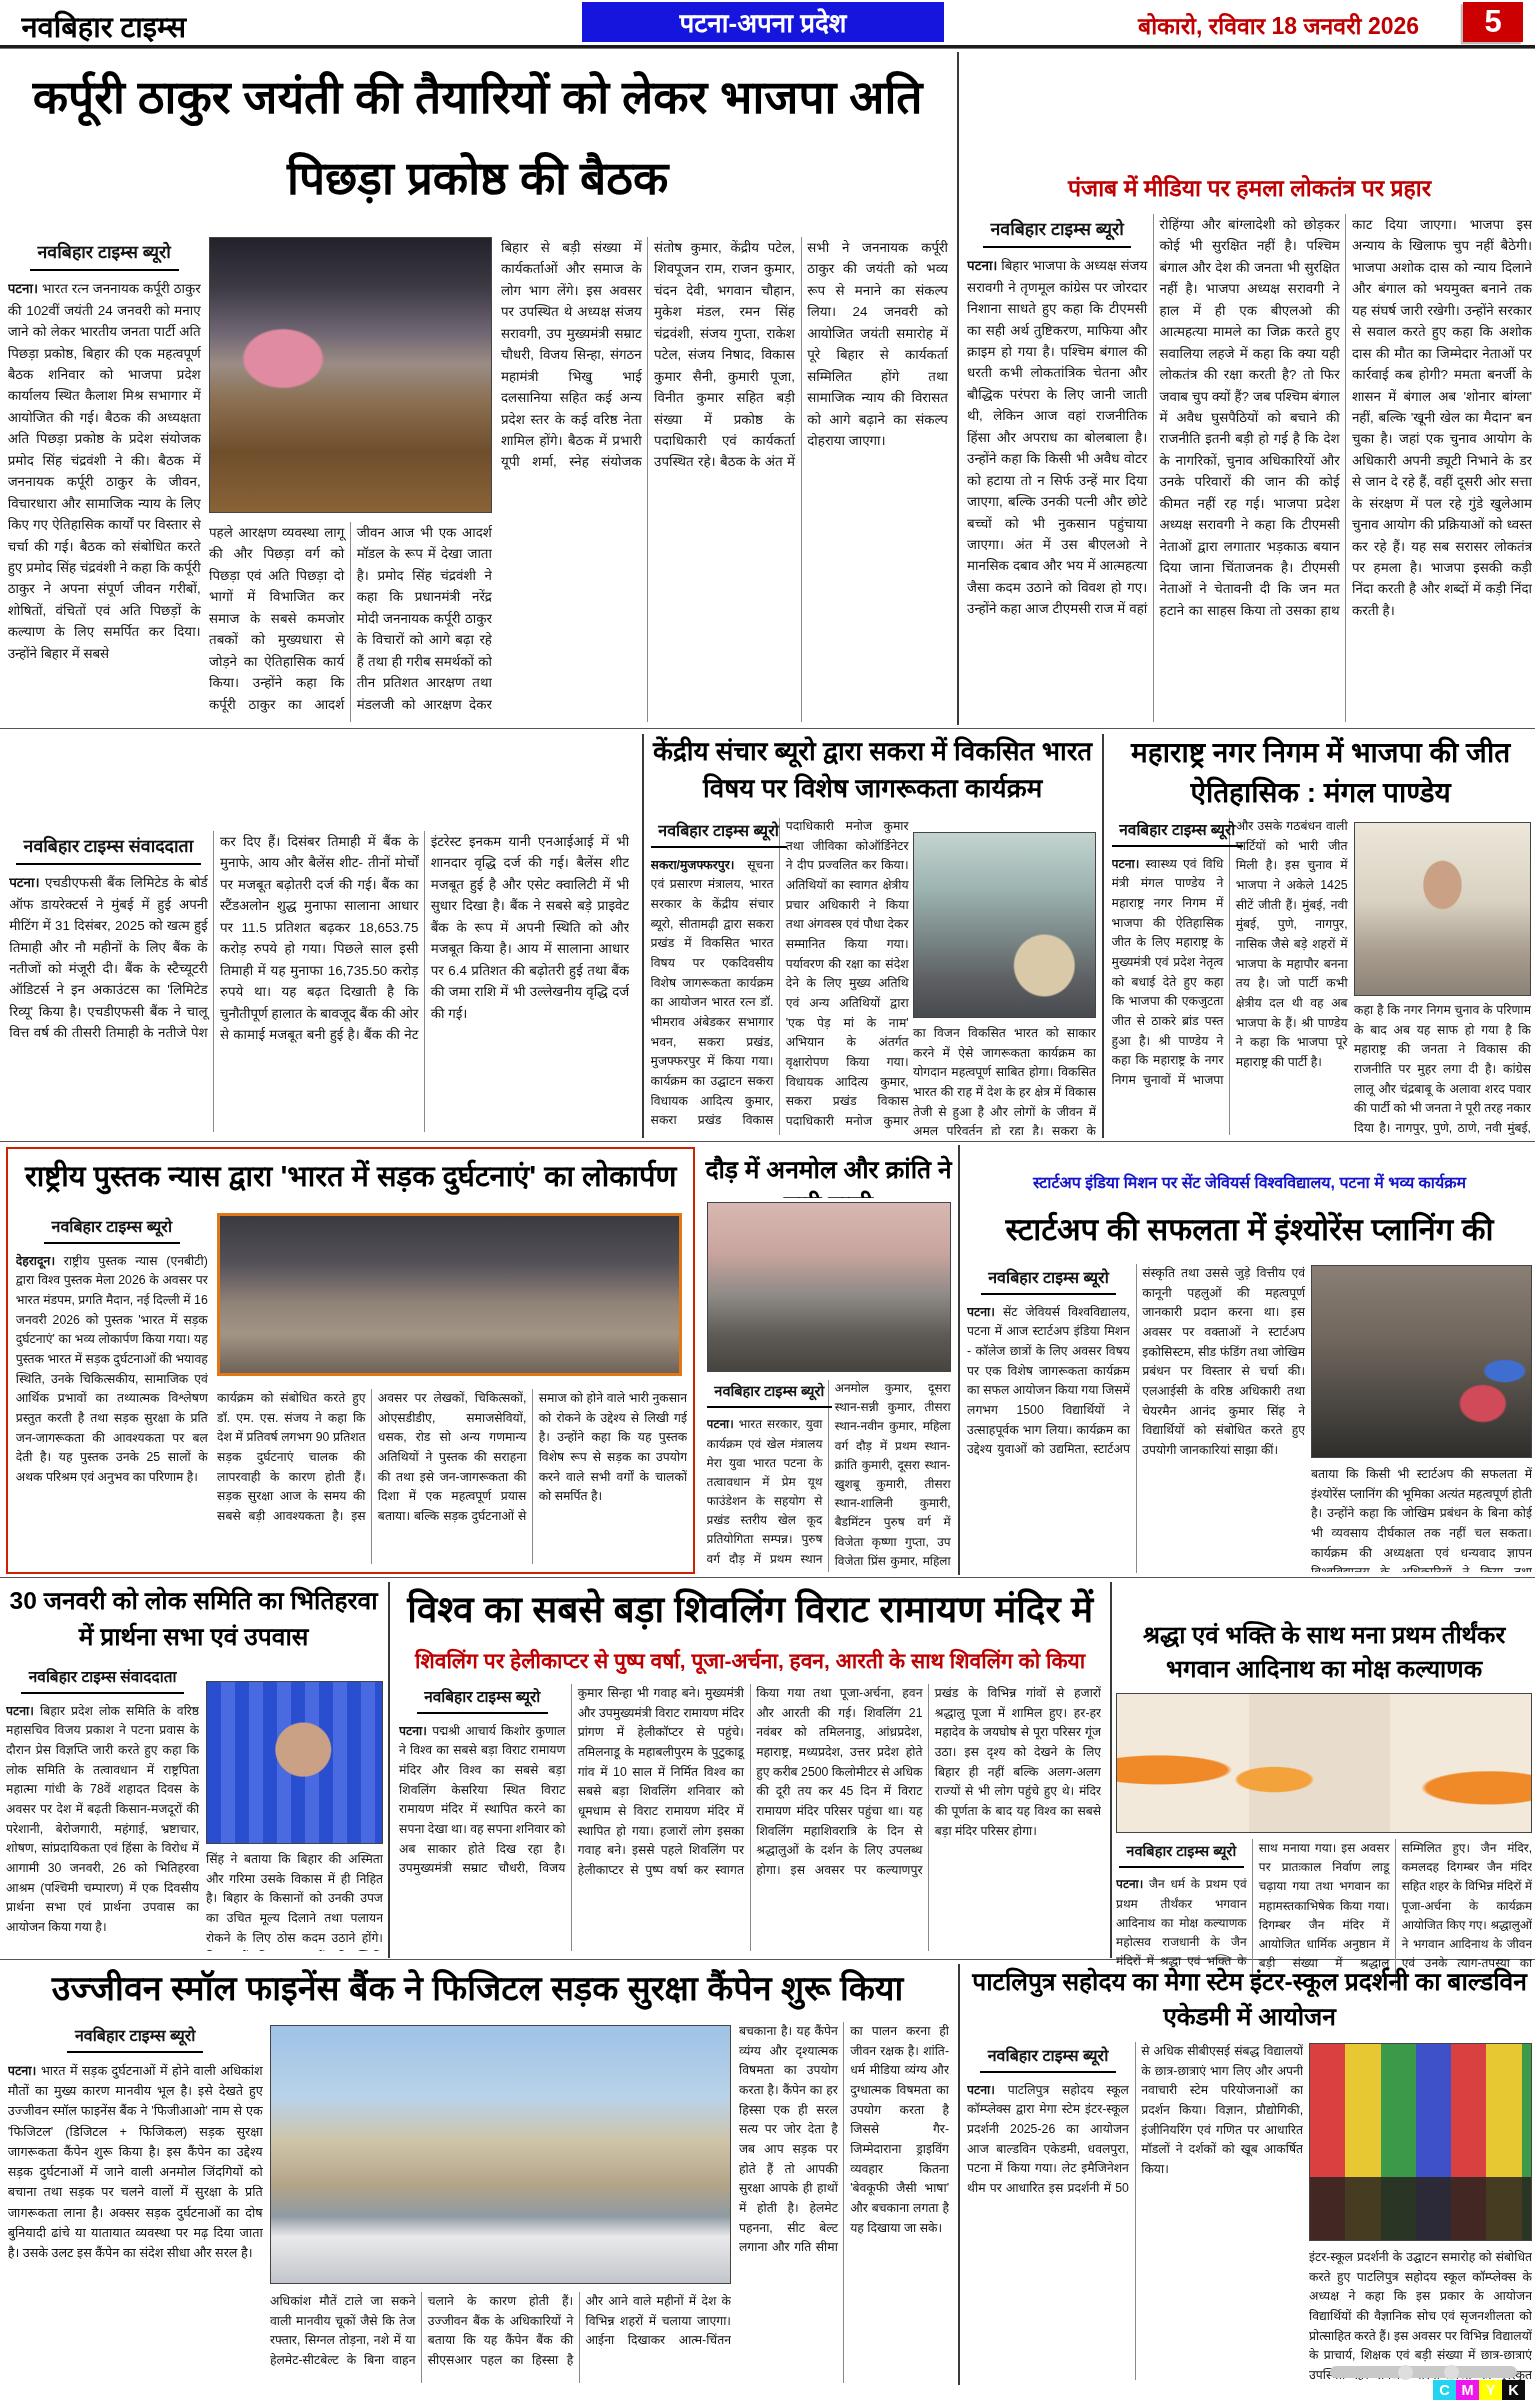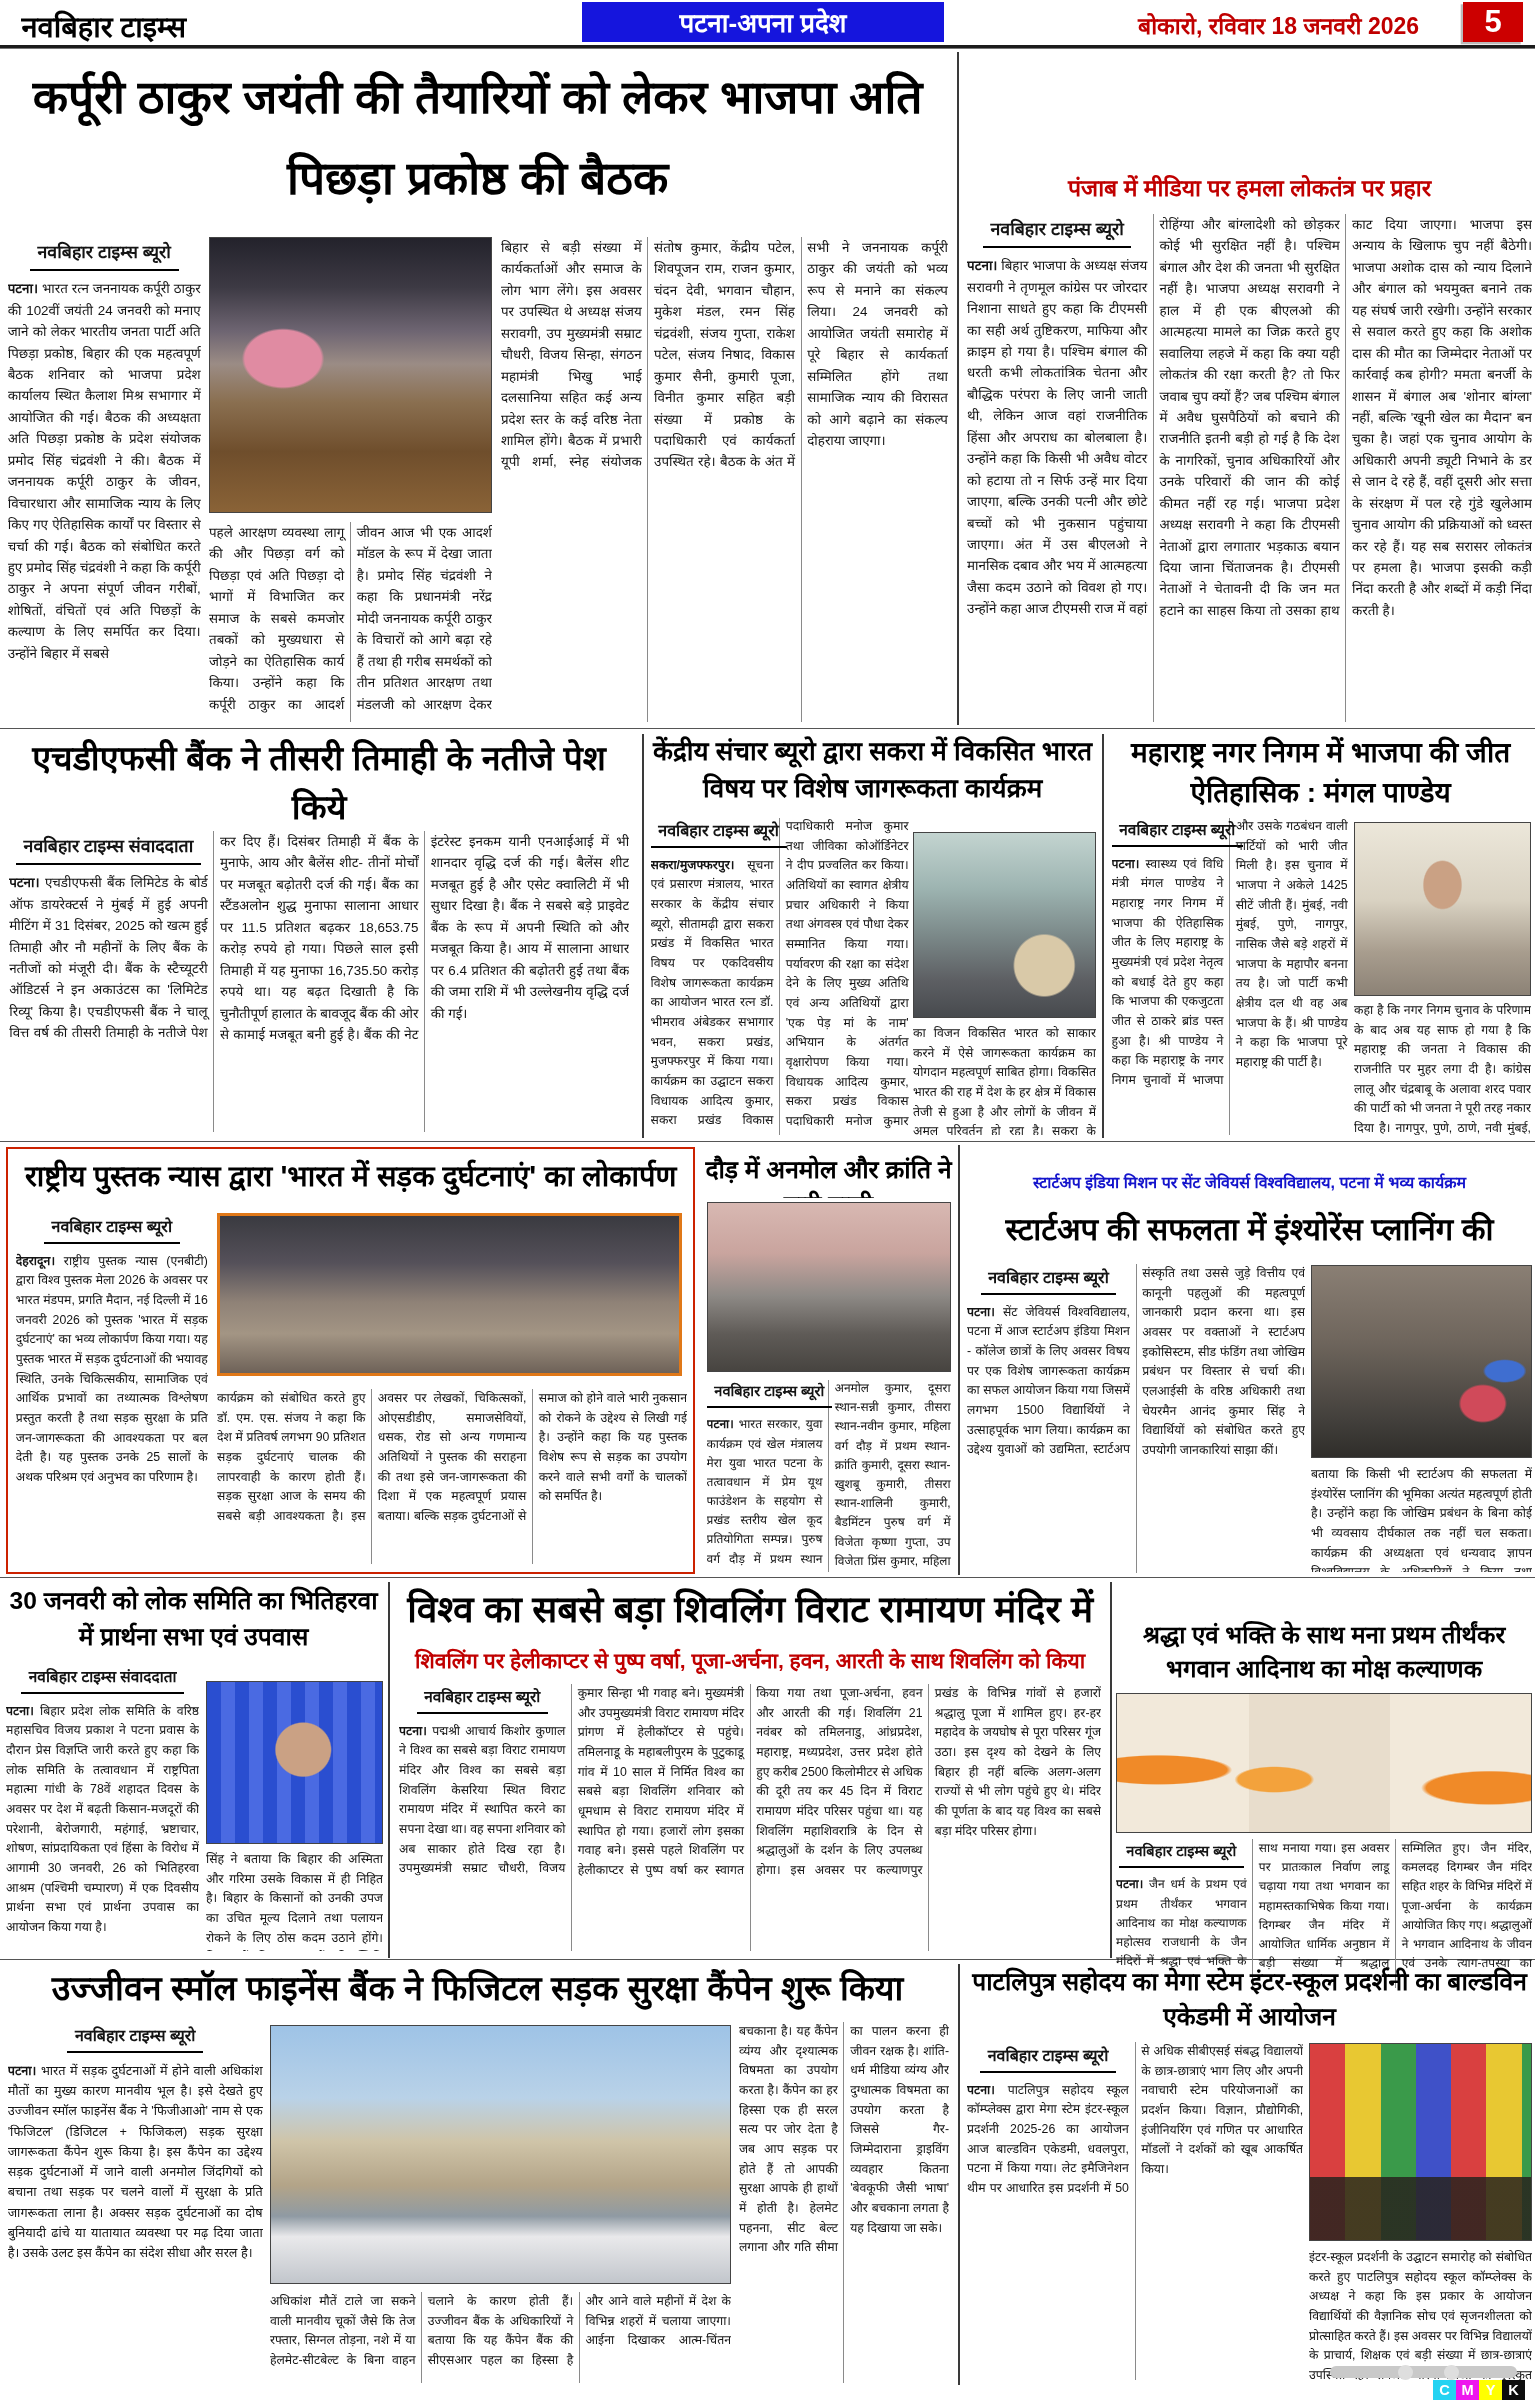--- a/index.html
+++ b/index.html
@@ -111,21 +111,20 @@
   <div class="abs" style="left:964px;top:51px;width:571px;height:676px;">
     <div class="abs hl hl-red" style="left:3.1px;top:121px;width:565px;height:34px;font-size:23px;">पंजाब में मीडिया पर हमला लोकतंत्र पर प्रहार</div>
     <div class="abs body cols-3" style="left:3.1px;top:163px;width:565px;height:508px;">
       <div class="byline">नवबिहार टाइम्स ब्यूरो</div>
       <p><b class="lede">पटना।</b>
          <span>बिहार भाजपा के अध्यक्ष संजय सरावगी ने तृणमूल कांग्रेस पर जोरदार निशाना साधते हुए कहा कि टीएमसी का सही अर्थ तुष्टिकरण, माफिया और क्राइम हो गया है। पश्चिम बंगाल की धरती कभी लोकतांत्रिक चेतना और बौद्धिक परंपरा के लिए जानी जाती थी, लेकिन आज वहां राजनीतिक हिंसा और अपराध का बोलबाला है। उन्होंने कहा कि किसी भी अवैध वोटर को हटाया तो न सिर्फ उन्हें मार दिया जाएगा, बल्कि उनकी पत्नी और छोटे बच्चों को भी नुकसान पहुंचाया जाएगा। अंत में उस बीएलओ ने मानसिक दबाव और भय में आत्महत्या जैसा कदम उठाने को विवश हो गए। उन्होंने कहा आज टीएमसी राज में वहां रोहिंग्या और बांग्लादेशी को छोड़कर कोई भी सुरक्षित नहीं है। पश्चिम बंगाल और देश की जनता भी सुरक्षित नहीं है। भाजपा अध्यक्ष सरावगी ने हाल में ही एक बीएलओ की आत्महत्या मामले का जिक्र करते हुए सवालिया लहजे में कहा कि क्या यही लोकतंत्र की रक्षा करती है? तो फिर जवाब चुप क्यों हैं? जब पश्चिम बंगाल में अवैध घुसपैठियों को बचाने की राजनीति इतनी बड़ी हो गई है कि देश के नागरिकों, चुनाव अधिकारियों और उनके परिवारों की जान की कोई कीमत नहीं रह गई। भाजपा प्रदेश अध्यक्ष सरावगी ने कहा कि टीएमसी नेताओं द्वारा लगातार भड़काऊ बयान दिया जाना चिंताजनक है। टीएमसी नेताओं ने चेतावनी दी कि जन मत हटाने का साहस किया तो उसका हाथ काट दिया जाएगा। भाजपा इस अन्याय के खिलाफ चुप नहीं बैठेगी। भाजपा अशोक दास को न्याय दिलाने और बंगाल को भयमुक्त बनाने तक यह संघर्ष जारी रखेगी। उन्होंने सरकार से सवाल करते हुए कहा कि अशोक दास की मौत का जिम्मेदार नेताओं पर कार्रवाई कब होगी? ममता बनर्जी के शासन में बंगाल अब 'शोनार बांग्ला' नहीं, बल्कि 'खूनी खेल का मैदान' बन चुका है। जहां एक चुनाव आयोग के अधिकारी अपनी ड्यूटी निभाने के डर से जान दे रहे हैं, वहीं दूसरी ओर सत्ता के संरक्षण में पल रहे गुंडे खुलेआम चुनाव आयोग की प्रक्रियाओं को ध्वस्त कर रहे हैं। यह सब सरासर लोकतंत्र पर हमला है। भाजपा इसकी कड़ी निंदा करती है और शब्दों में कड़ी निंदा करती है।</span></p>
     </div>
   </div>
 
   <div class="abs" style="left:0;top:731px;width:639px;height:408px;">
-    <div class="abs hl" style="left:6.1px;top:3.1px;width:626px;height:91px;font-size:34px;">एचडीएफसी बैंक ने तीसरी तिमाही के नतीजे पेश किये</div>
     <div class="abs body cols-3" style="left:9.2px;top:100px;width:620px;height:301px;">
       <div class="byline">नवबिहार टाइम्स संवाददाता</div>
       <p><b class="lede">पटना।</b>
          <span>एचडीएफसी बैंक लिमिटेड के बोर्ड ऑफ डायरेक्टर्स ने मुंबई में हुई अपनी मीटिंग में 31 दिसंबर, 2025 को खत्म हुई तिमाही और नौ महीनों के लिए बैंक के नतीजों को मंजूरी दी। बैंक के स्टैच्यूटरी ऑडिटर्स ने इन अकाउंटस का 'लिमिटेड रिव्यू' किया है। एचडीएफसी बैंक ने चालू वित्त वर्ष की तीसरी तिमाही के नतीजे पेश कर दिए हैं। दिसंबर तिमाही में बैंक के मुनाफे, आय और बैलेंस शीट- तीनों मोर्चों पर मजबूत बढ़ोतरी दर्ज की गई। बैंक का स्टैंडअलोन शुद्ध मुनाफा सालाना आधार पर 11.5 प्रतिशत बढ़कर 18,653.75 करोड़ रुपये हो गया। पिछले साल इसी तिमाही में यह मुनाफा 16,735.50 करोड़ रुपये था। यह बढ़त दिखाती है कि चुनौतीपूर्ण हालात के बावजूद बैंक की ओर से कामाई मजबूत बनी हुई है। बैंक की नेट इंटरेस्ट इनकम यानी एनआईआई में भी शानदार वृद्धि दर्ज की गई। बैलेंस शीट मजबूत हुई है और एसेट क्वालिटी में भी सुधार दिखा है। बैंक ने सबसे बड़े प्राइवेट बैंक के रूप में अपनी स्थिति को और मजबूत किया है। आय में सालाना आधार पर 6.4 प्रतिशत की बढ़ोतरी हुई तथा बैंक की जमा राशि में भी उल्लेखनीय वृद्धि दर्ज की गई।</span></p>
     </div>
   </div>
 
   <div class="abs" style="left:646px;top:731px;width:453px;height:408px;">
     <div class="abs hl" style="left:3.1px;top:1.5px;width:447px;height:80px;font-size:26px;">केंद्रीय संचार ब्यूरो द्वारा सकरा में विकसित भारत विषय पर विशेष जागरूकता कार्यक्रम</div>
     <div class="abs photo ph-award" style="left:267px;top:101px;width:183px;height:186px;"></div>

